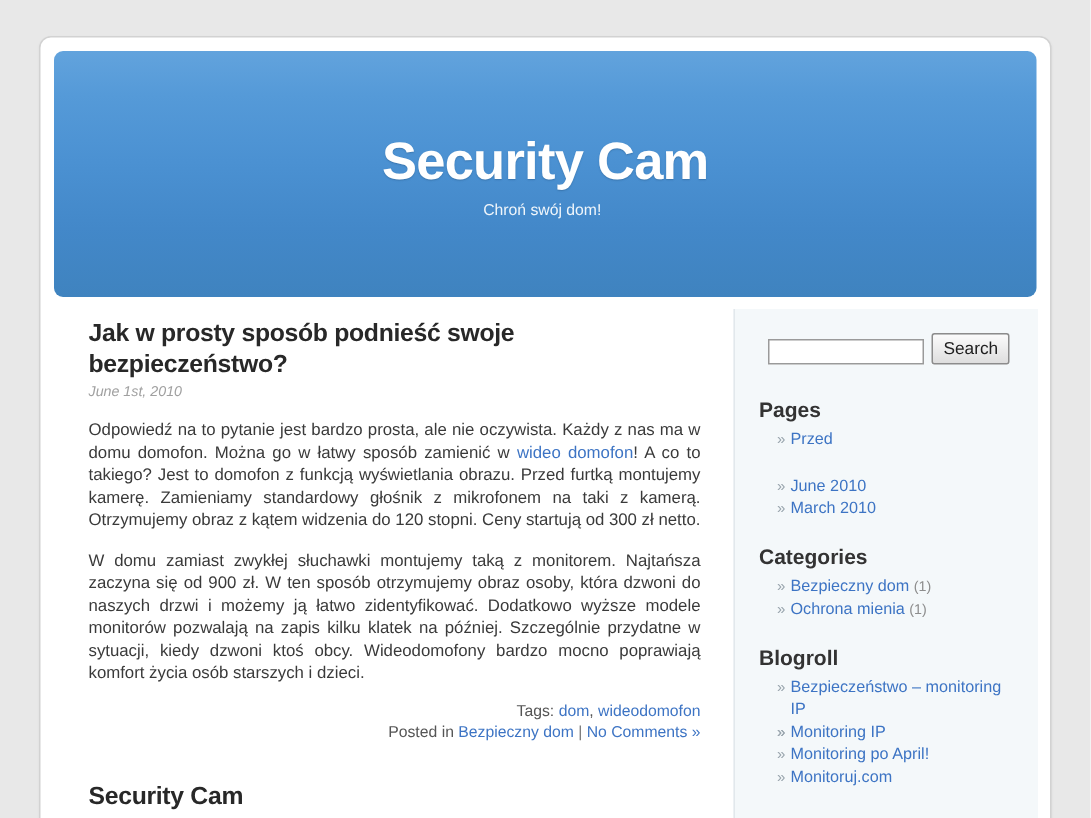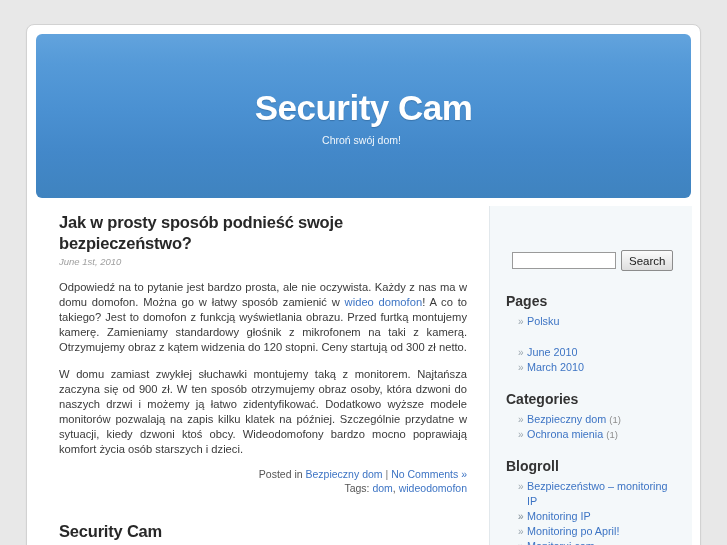--- a/index.html
+++ b/index.html
@@ -111,25 +111,24 @@
     margin-top: 10px;
     text-align: right;
     font-size: 10.5px;
     color: #555555;
     line-height: 14px;
   }
 
   
   .search-row {
     display: flex;
-    align-items: center;
+    align-items: flex-end;
     gap: 5px;
     margin-bottom: 22px;
     padding-left: 6px;
-    margin-top: 28px;
   }
   #search-input {
     width: 104px;
     height: 17px;
     border: 1px solid #9a9a9a;
     background: #ffffff;
     font-family: "Liberation Sans", sans-serif;
     font-size: 11px;
     padding: 1px 3px;
     box-sizing: border-box;
@@ -195,30 +194,30 @@
         <h2 class="post-title">
           <a href="#">Jak w prosty sposób podnieść swoje bezpieczeństwo?</a>
         </h2>
         <p class="post-date">June 1st, 2010</p>
         <div class="post-body">
           <p><span>Odpowiedź na to pytanie jest bardzo prosta, ale nie oczywista. Każdy z nas ma w domu domofon. Można go w łatwy sposób zamienić w </span><a href="#">wideo domofon</a><span>! A co to takiego? Jest to domofon z funkcją wyświetlania obrazu. Przed furtką montujemy kamerę. Zamieniamy standardowy głośnik z mikrofonem na taki z kamerą. Otrzymujemy obraz z kątem widzenia do 120 stopni. Ceny startują od 300 zł netto.</span></p>
           <p><span>W domu zamiast zwykłej słuchawki montujemy taką z monitorem. Najtańsza zaczyna się od 900 zł. W ten sposób otrzymujemy obraz osoby, która dzwoni do naszych drzwi i możemy ją łatwo zidentyfikować. Dodatkowo wyższe modele monitorów pozwalają na zapis kilku klatek na później. Szczególnie przydatne w sytuacji, kiedy dzwoni ktoś obcy. Wideodomofony bardzo mocno poprawiają komfort życia osób starszych i dzieci.</span></p>
         </div>
         <div class="post-meta">
           <div>
+            <span>Tags:</span>
+            <a href="#">dom</a><span>,</span>
+            <a href="#">wideodomofon</a>
+          </div>
+          <div>
             <span>Posted in</span>
             <a href="#">Bezpieczny dom</a>
             <span class="sep">|</span>
             <a href="#">No Comments »</a>
           </div>
-          <div>
-            <span>Tags:</span>
-            <a href="#">dom</a><span>,</span>
-            <a href="#">wideodomofon</a>
-          </div>
         </div>
       </div>
 
       <div class="post">
         <h2 class="post-title">
           <a href="#">Security Cam</a>
         </h2>
         <p class="post-date">April 28th, 2010</p>
 
       </div>
@@ -228,21 +227,21 @@
     <div id="sidebar">
 
       <form class="search-row">
         <input id="search-input" type="text" placeholder="" style="">
         <button id="search-submit" type="submit">Search</button>
       </form>
 
       <div class="widget">
         <h3 class="widget-title">Pages</h3>
         <ul>
-          <li><span class="bullet">»</span><a href="#">Polsku</a></li>
+          <li><span class="bullet">»</span><a href="#">Przed</a></li>
         </ul>
       </div>
 
       <div class="widget">
         <ul>
           <li><span class="bullet">»</span><a href="#">June 2010</a></li>
           <li><span class="bullet">»</span><a href="#">March 2010</a></li>
         </ul>
       </div>
 

